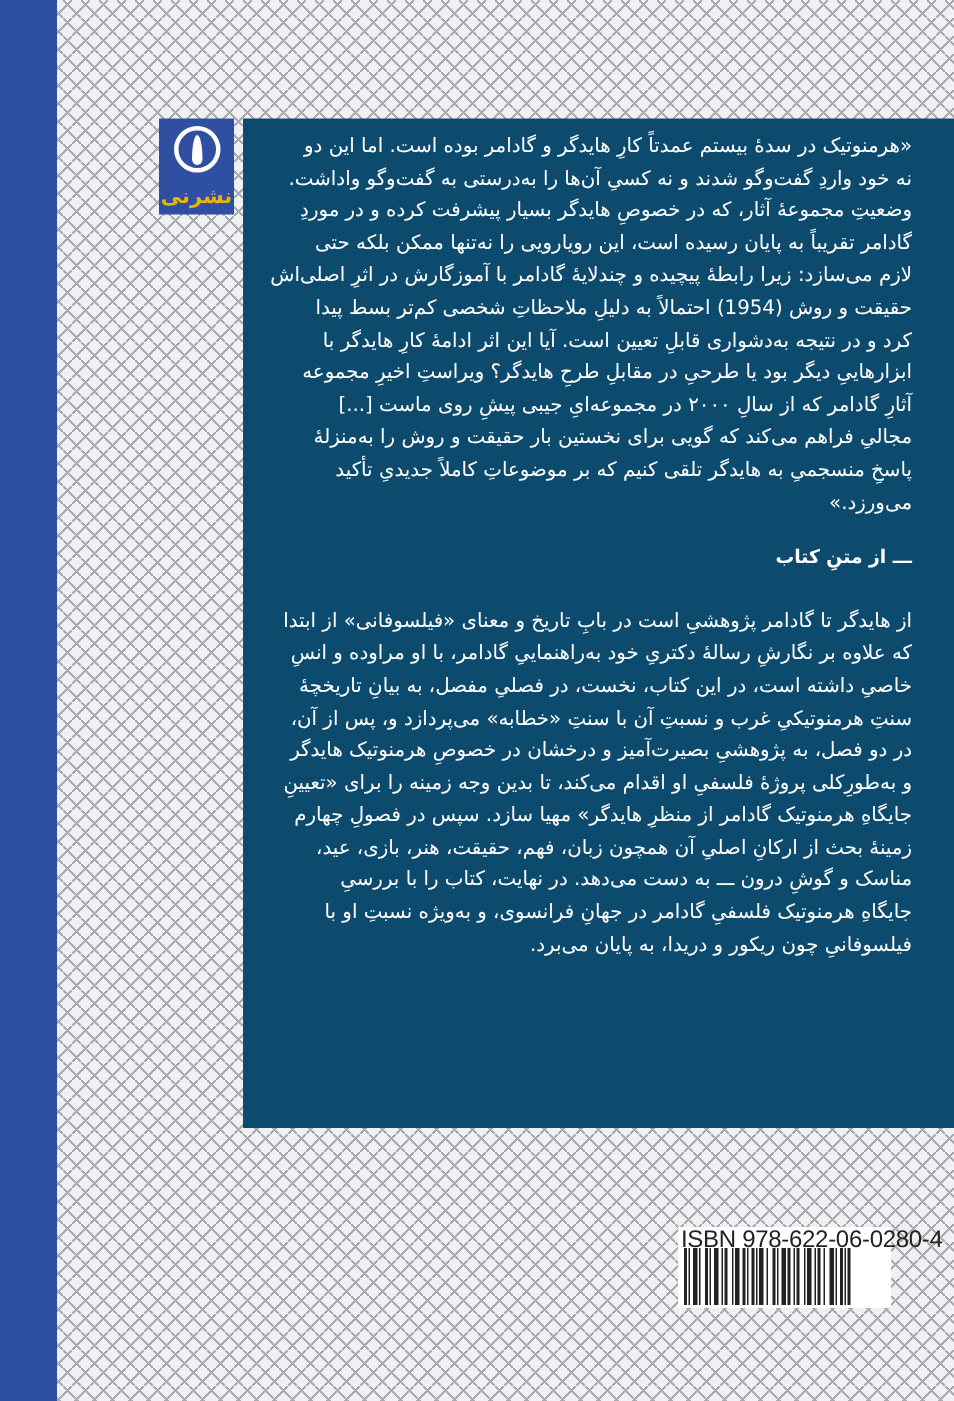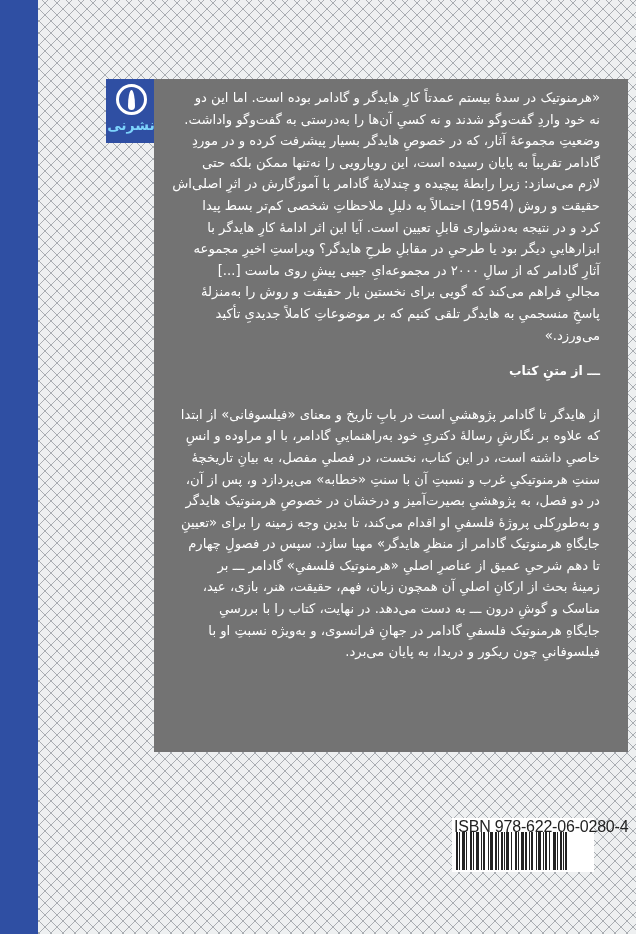--- a/index.html
+++ b/index.html
@@ -28,26 +28,26 @@
   }
   .logo-circle {
     margin-top:5px; width:31px; height:31px; border:3px solid #fff; border-radius:50%;
     box-sizing:border-box; position:relative;
   }
   .logo-circle .leaf {
     position:absolute; left:50%; top:3px; width:7px; height:20px; margin-left:-3.5px;
     background:#fff; border-radius:50% 50% 50% 50% / 80% 80% 20% 20%;
   }
   .logo-text {
-    color:#7dd3fc; font-size:14px; font-weight:bold; margin-top:1px; line-height:18px;
+    color:#eab308; font-size:14px; font-weight:bold; margin-top:7px; line-height:18px;
     direction:rtl;
   }
   .panel {
-    position:absolute; left:154px; top:79px; width:474px; height:673px;
-    background:#737373;
+    position:absolute; left:162px; top:79px; width:474px; height:673px;
+    background:#0c4a6e;
   }
   .panel-inner {
     position:absolute; right:28px; left:13px; top:8px;
     direction:rtl; text-align:justify; color:#fff;
     font-size:13.2px; line-height:21.6px;
   }
   .para { margin:0; }
   .para p { margin:0; }
   .quote-source { margin:14px 0 22px 0; font-size:12.5px;font-weight:bold; }
   .barcode-wrap {
@@ -95,21 +95,20 @@
     </div>
     <div class="quote-source">ـــ از متنِ کتاب</div>
     <div class="para">
       <p>از هایدگر تا گادامر پژوهشیِ است در بابِ تاریخ و معنای «فیلسوفانی» از ابتدا</p>
       <p>که علاوه بر نگارشِ رسالهٔ دکتریِ خود به‌راهنماییِ گادامر، با او مراوده و انسِ</p>
       <p>خاصیِ داشته است، در این کتاب، نخست، در فصلیِ مفصل، به بیانِ تاریخچهٔ</p>
       <p>سنتِ هرمنوتیکیِ غرب و نسبتِ آن با سنتِ «خطابه» می‌پردازد و، پس از آن،</p>
       <p>در دو فصل، به پژوهشیِ بصیرت‌آمیز و درخشان در خصوصِ هرمنوتیک هایدگر</p>
       <p>و به‌طورِکلی پروژهٔ فلسفیِ او اقدام می‌کند، تا بدین وجه زمینه را برای «تعیینِ</p>
       <p>جایگاهِ هرمنوتیک گادامر از منظرِ هایدگر» مهیا سازد. سپس در فصولِ چهارم</p>
-      <p>تا دهم شرحیِ عمیق از عناصرِ اصلیِ «هرمنوتیک فلسفیِ» گادامر ـــ بر</p>
       <p>زمینهٔ بحث از ارکانِ اصلیِ آن همچون زبان، فهم، حقیقت، هنر، بازی، عید،</p>
       <p>مناسک و گوشِ درون ـــ به دست می‌دهد. در نهایت، کتاب را با بررسیِ</p>
       <p>جایگاهِ هرمنوتیک فلسفیِ گادامر در جهانِ فرانسوی، و به‌ویژه نسبتِ او با</p>
       <p>فیلسوفانیِ چون ریکور و دریدا، به پایان می‌برد.</p>
     </div>
   </div>
 </div>
 
 <div class="barcode-wrap">
   <div class="isbn-label">ISBN 978-622-06-0280-4</div>

